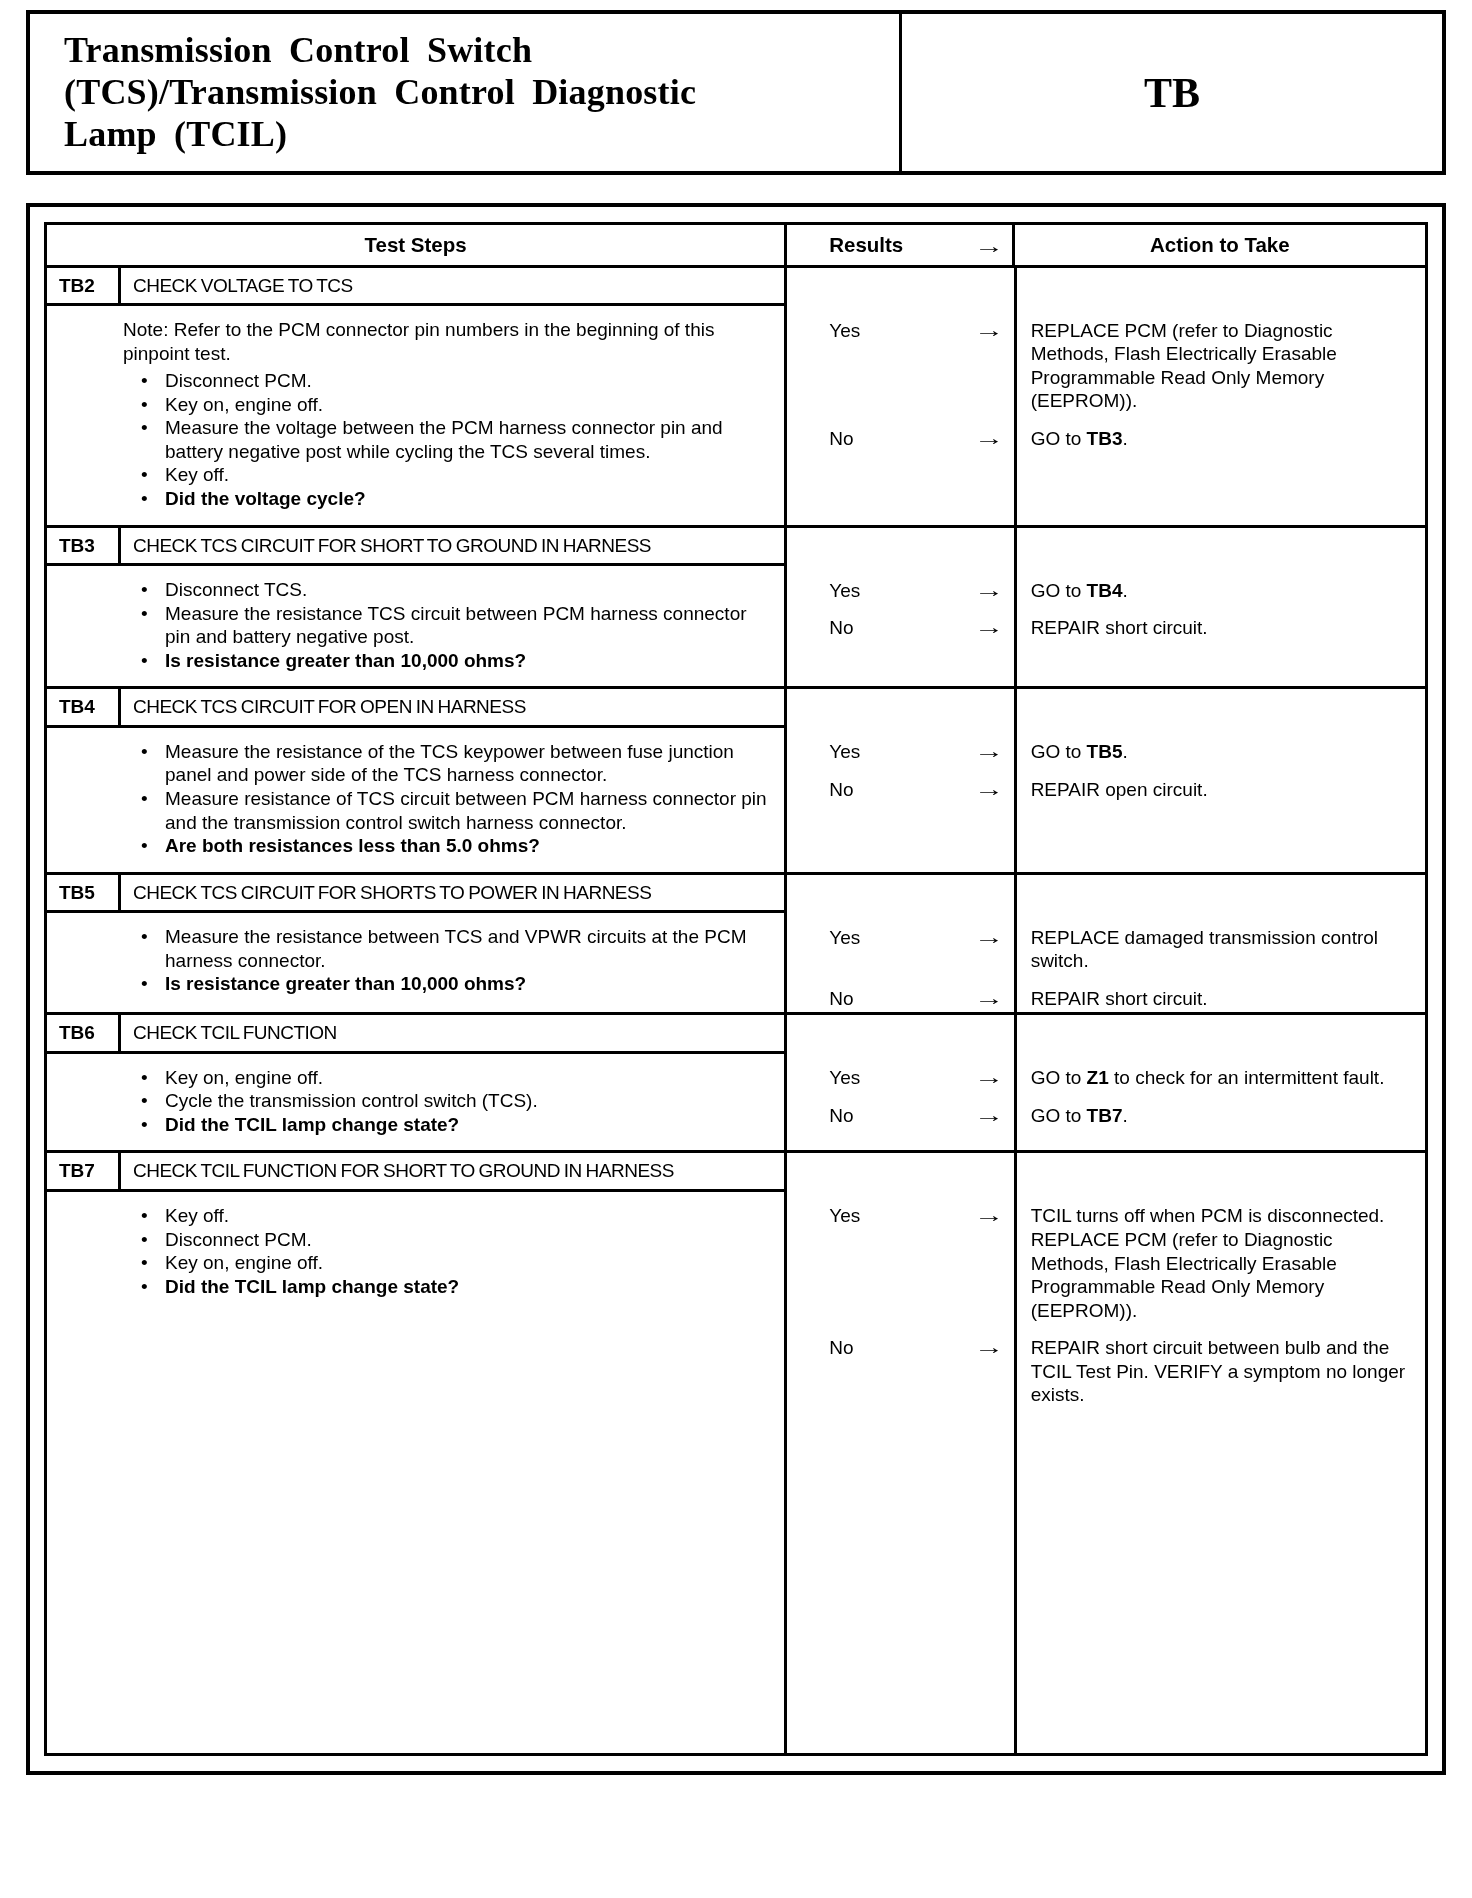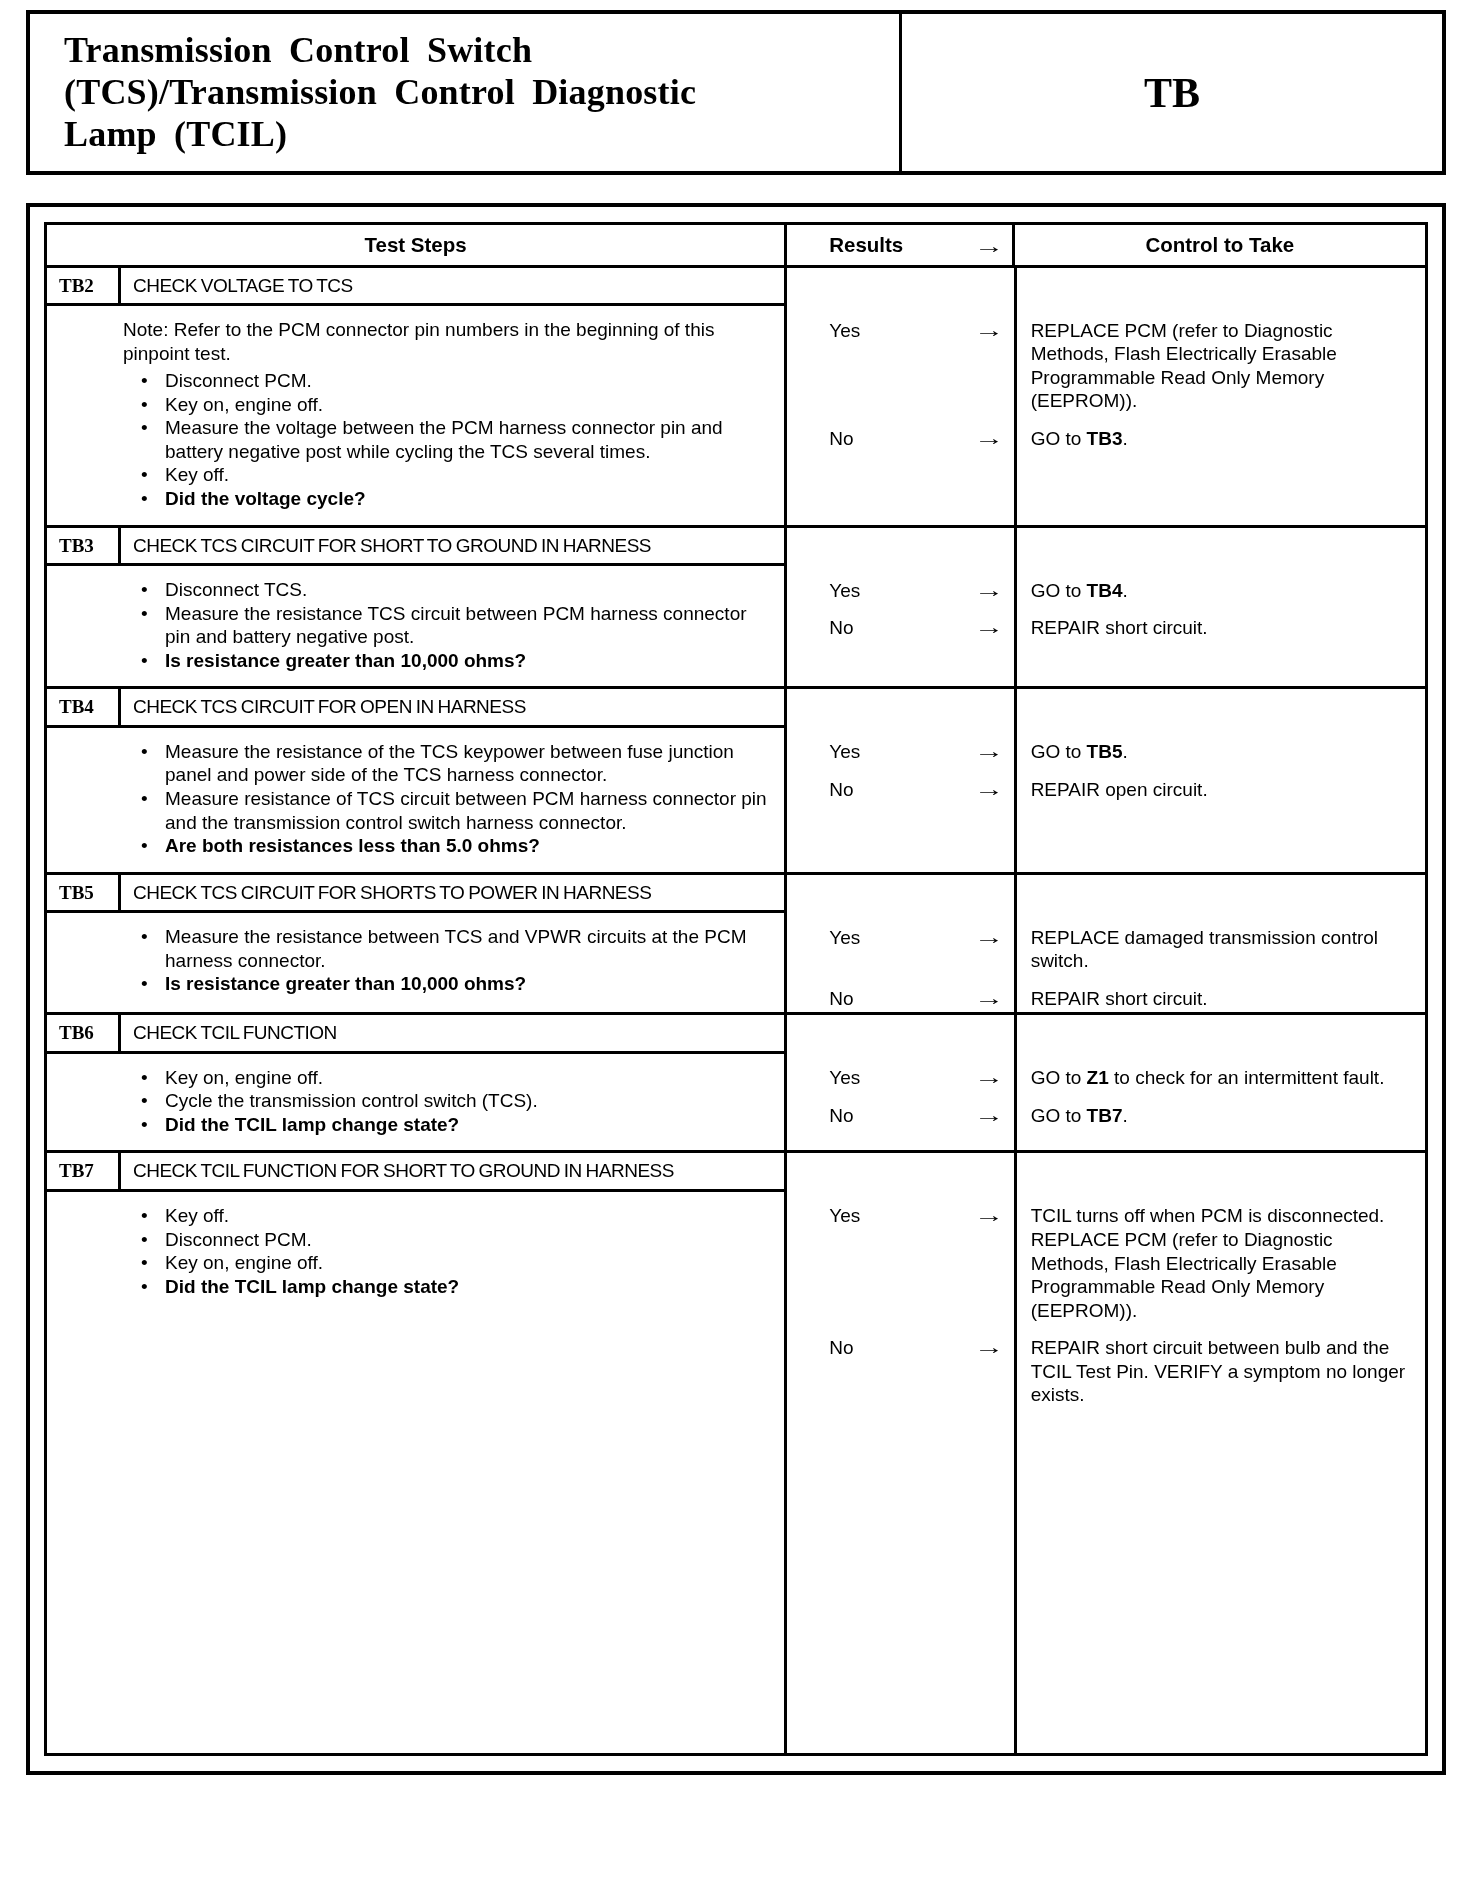--- a/index.html
+++ b/index.html
@@ -104,21 +104,20 @@
   .title-row {
     display: flex;
     border-bottom: 3px solid #000;
   }
   .id-cell {
     width: 74px;
     box-sizing: border-box;
     border-right: 3px solid #000;
     font-weight: bold;
     padding: 6px 6px 6px 12px;
-    font-family: Liberation Serif, serif;
   }
   .title-cell {
     flex: 1;
     padding: 6px 10px 6px 12px;
     letter-spacing: -0.5px;
     word-spacing: -1px;
   }
   .steps-body {
     padding: 12px 16px 14px 76px;
   }
@@ -198,21 +197,21 @@
 
   <div class="outer-frame">
     <div class="ptable">
 
       <div class="table-header">
         <div class="th-steps">Test Steps</div>
         <div class="th-results">
           <span>Results</span>
           <span class="arrow">→</span>
         </div>
-        <div class="th-action">Control to Take</div>
+        <div class="th-action">Action to Take</div>
       </div>
 
       <div>
           <div class="test-section">
             <div class="steps-col">
               <div class="title-row">
                 <div class="id-cell">TB2</div>
                 <div class="title-cell">CHECK VOLTAGE TO TCS</div>
               </div>
               <div class="steps-body">

